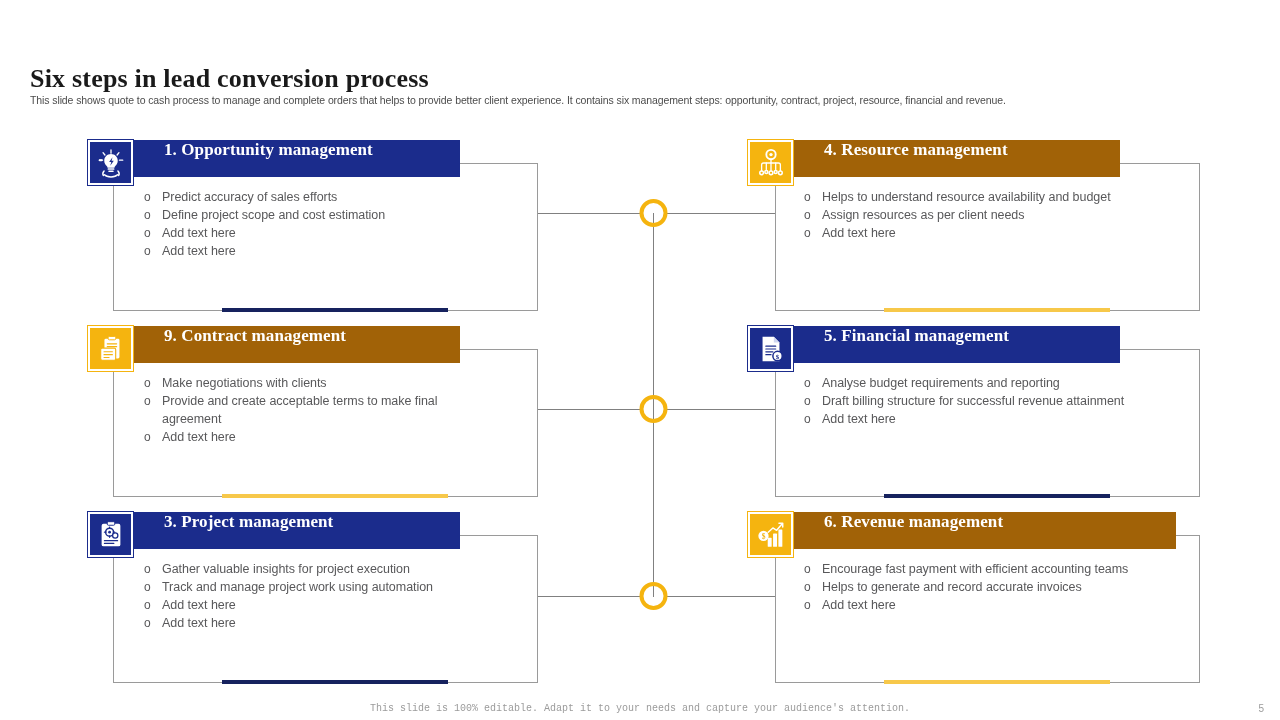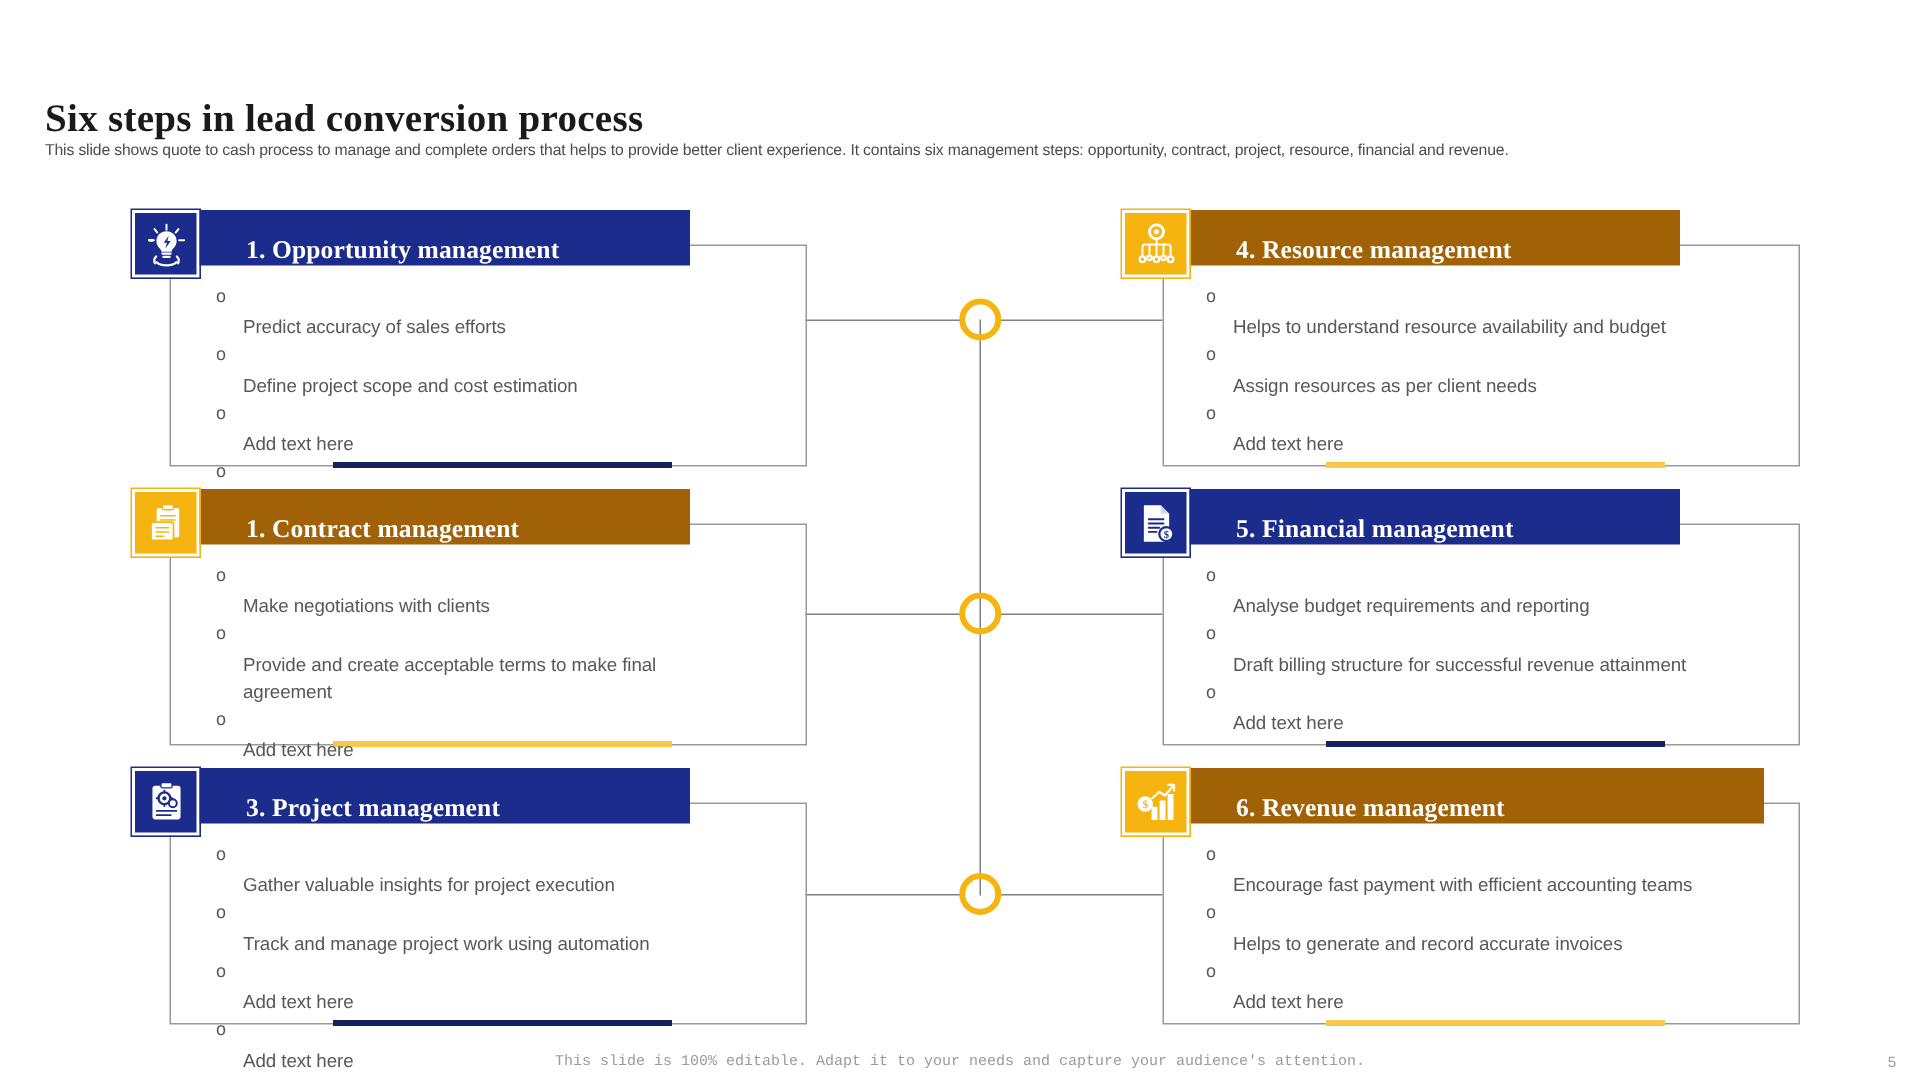--- a/index.html
+++ b/index.html
@@ -75,21 +75,21 @@
     position: absolute;
     height: 4px;
     bottom: -2px;
   }
   .card-head {
     position: absolute;
     left: 36px;
     top: 0;
     height: 37px;
     display: flex;
-    align-items: flex-end;
+    align-items: flex-start;
     padding-left: 40px;
     box-sizing: border-box;
   }
   .card-head-title {
     font-family: "Liberation Serif", serif;
     font-weight: bold;
     font-size: 17px;
     color: #ffffff;
     letter-spacing: 0.1px;
     white-space: nowrap;
@@ -127,21 +127,20 @@
     line-height: 18px;
     text-align: left;
   }
   .bullet-text {
     flex: 1 1 auto;
     font-family: "Liberation Sans", sans-serif;
     font-size: 12.5px;
     line-height: 18px;
     color: #58585a;
     letter-spacing: -0.05px;
-    margin-top: 21px;
   }
 
   
   .theme-blue .card-head { background: #1b2c8c; }
   .theme-blue .card-icon { background: #1b2c8c; border: 2px solid #ffffff; outline: 1px solid #1b2c8c; }
   .theme-blue .card-accent { background: #16225e; }
 
   .theme-gold .card-head { background: #a16207; }
   .theme-gold .card-icon { background: #f5b40f; border: 2px solid #ffffff; outline: 1px solid #f5b40f; }
   .theme-gold .card-accent { background: #f7c84a; }
@@ -244,21 +243,21 @@
         <span class="bullet-text">Add text here</span>
       </div>
     </div>
   </div>
 
   <div class="card theme-gold" style="left:88px; top:326px; width:450px;">
     <div class="card-frame" style="left:25px; top:23px; width:425px; height:148px;">
       <div class="card-accent" style="left:108px; width:226px;"></div>
     </div>
     <div class="card-head" style="width:336px;">
-      <span class="card-head-title">1. Contract management</span>
+      <span class="card-head-title">9. Contract management</span>
     </div>
     <div class="card-icon">
       <svg width="30" height="30" viewBox="0 0 32 32">
         <rect x="9" y="5" width="16" height="21" rx="1.5" fill="#ffffff"></rect>
         <rect x="13" y="2.6" width="8" height="3.6" rx="1.2" fill="#ffffff"></rect>
         <rect x="13" y="2.6" width="8" height="3.6" rx="1.2" fill="none" stroke="#f5b40f" stroke-width="1"></rect>
         <g stroke="#f5b40f" stroke-width="1.2" stroke-linecap="round">
           <line x1="12" y1="10.5" x2="22" y2="10.5"></line>
           <line x1="12" y1="13.5" x2="22" y2="13.5"></line>
           <line x1="12" y1="16.5" x2="19" y2="16.5"></line>

